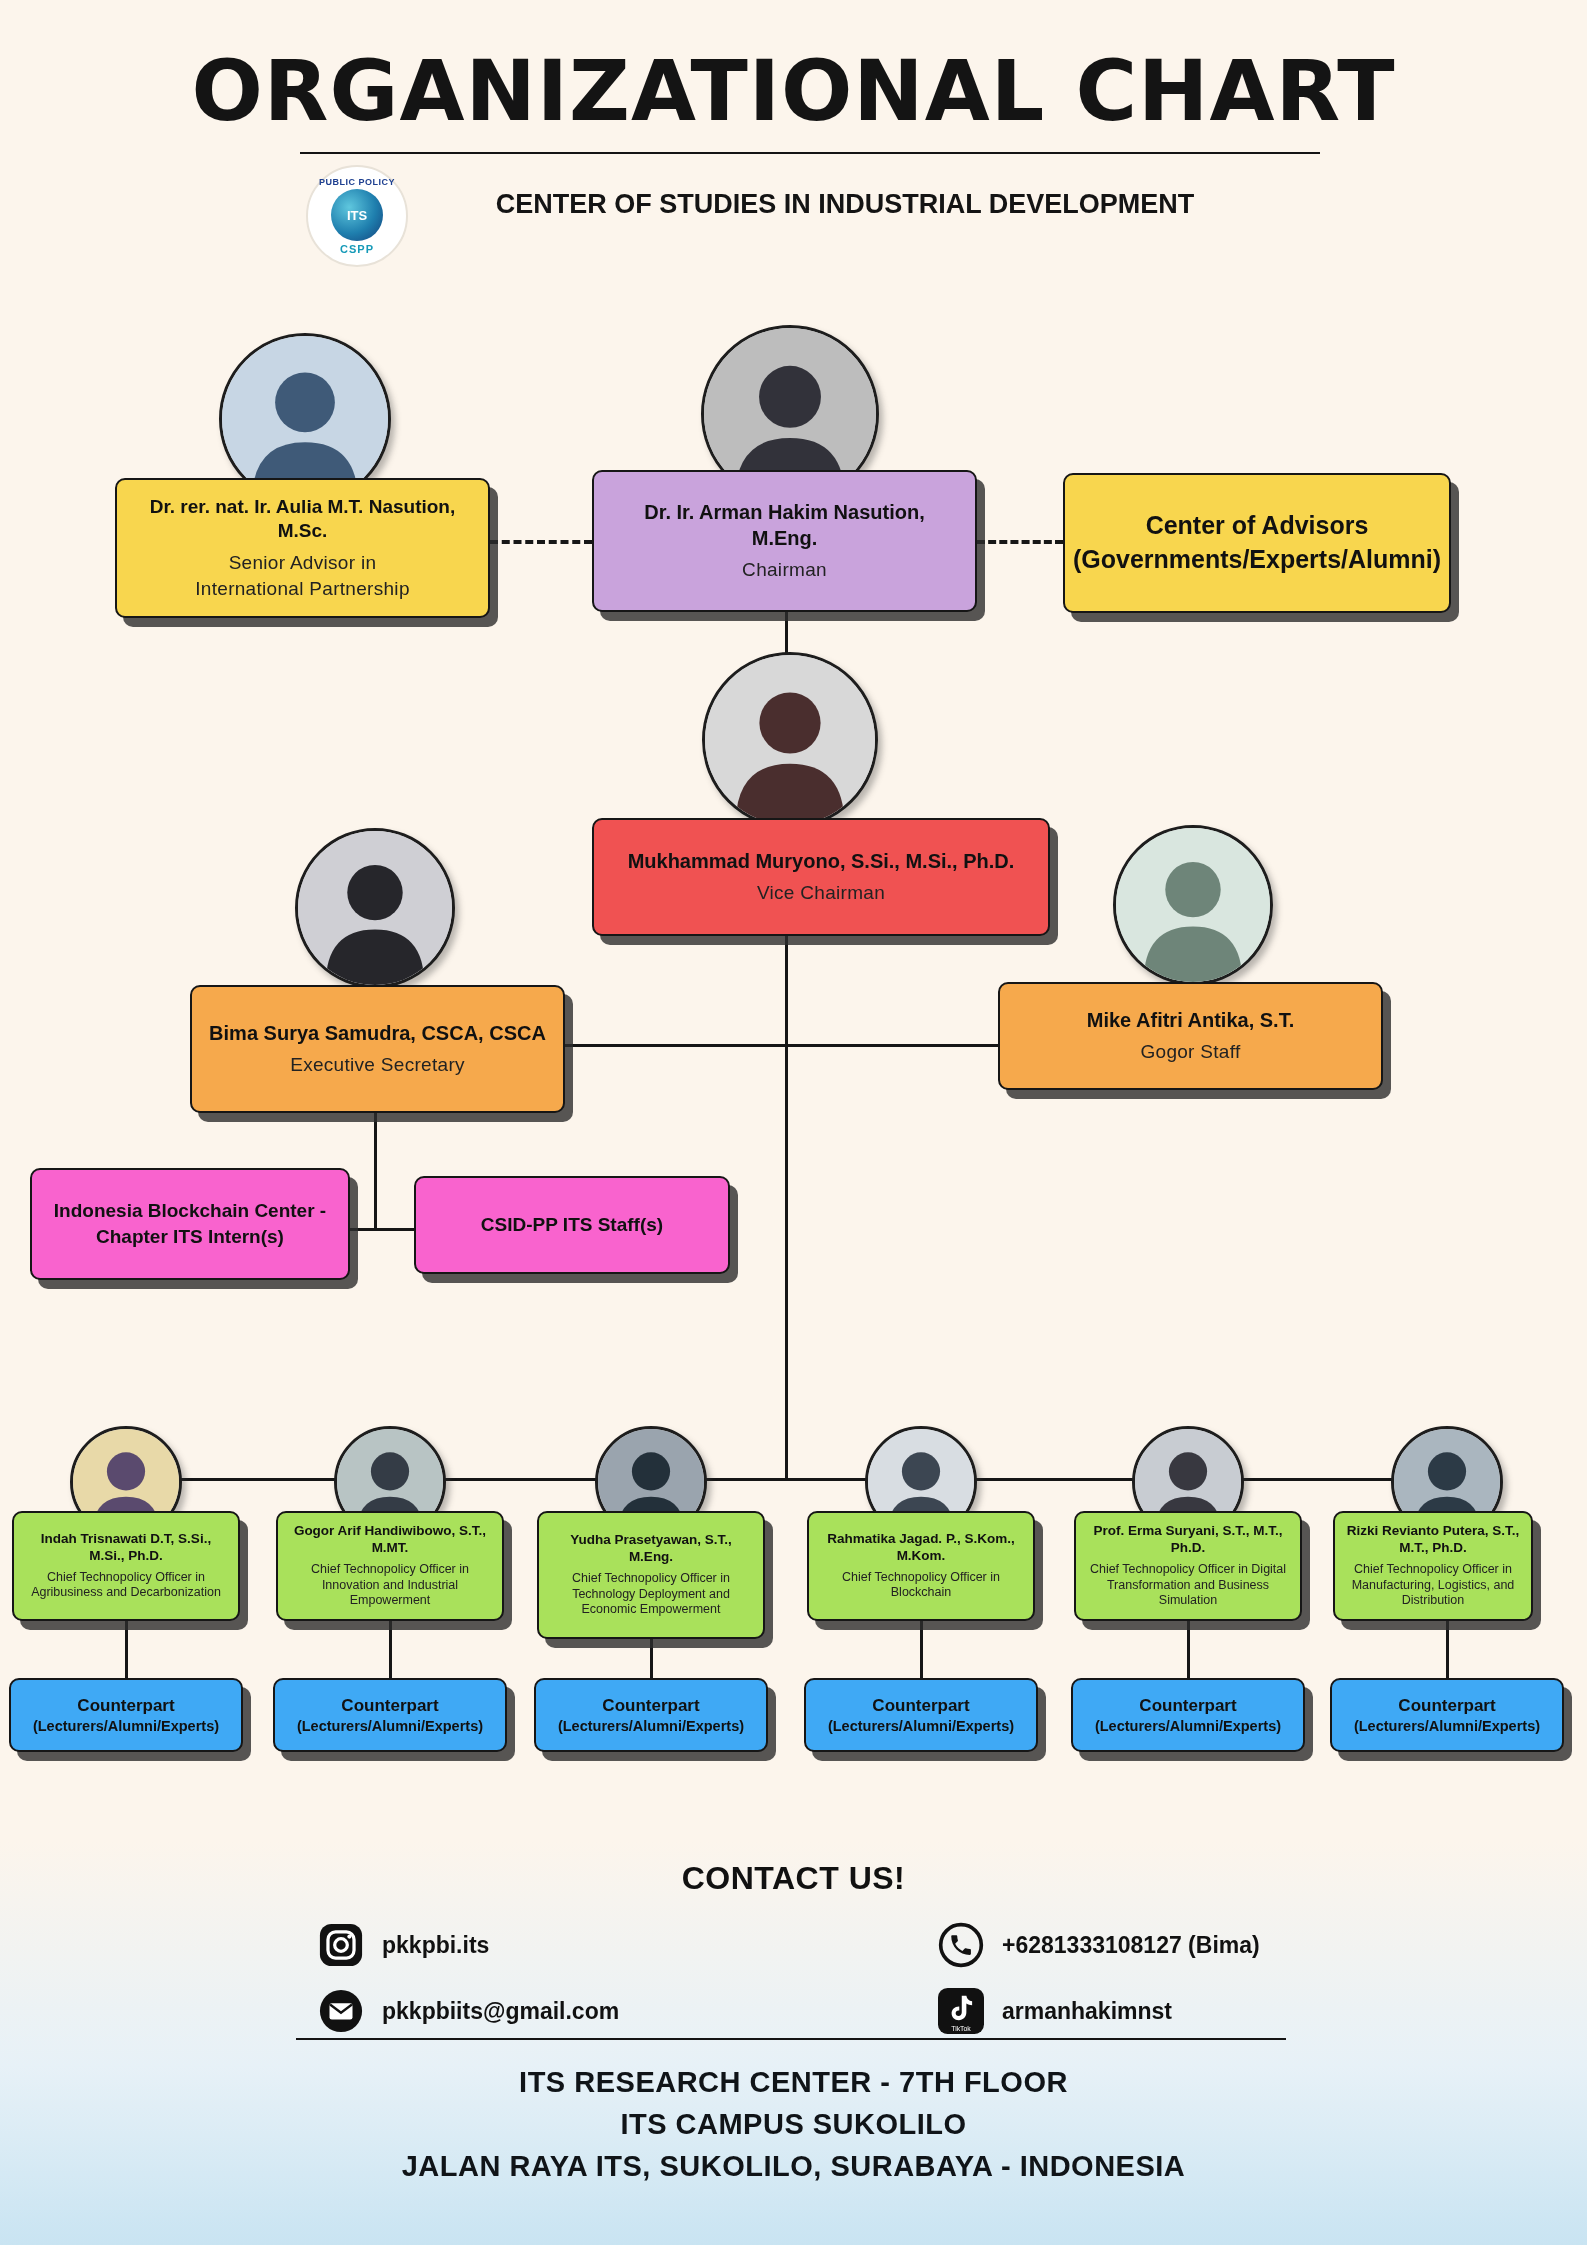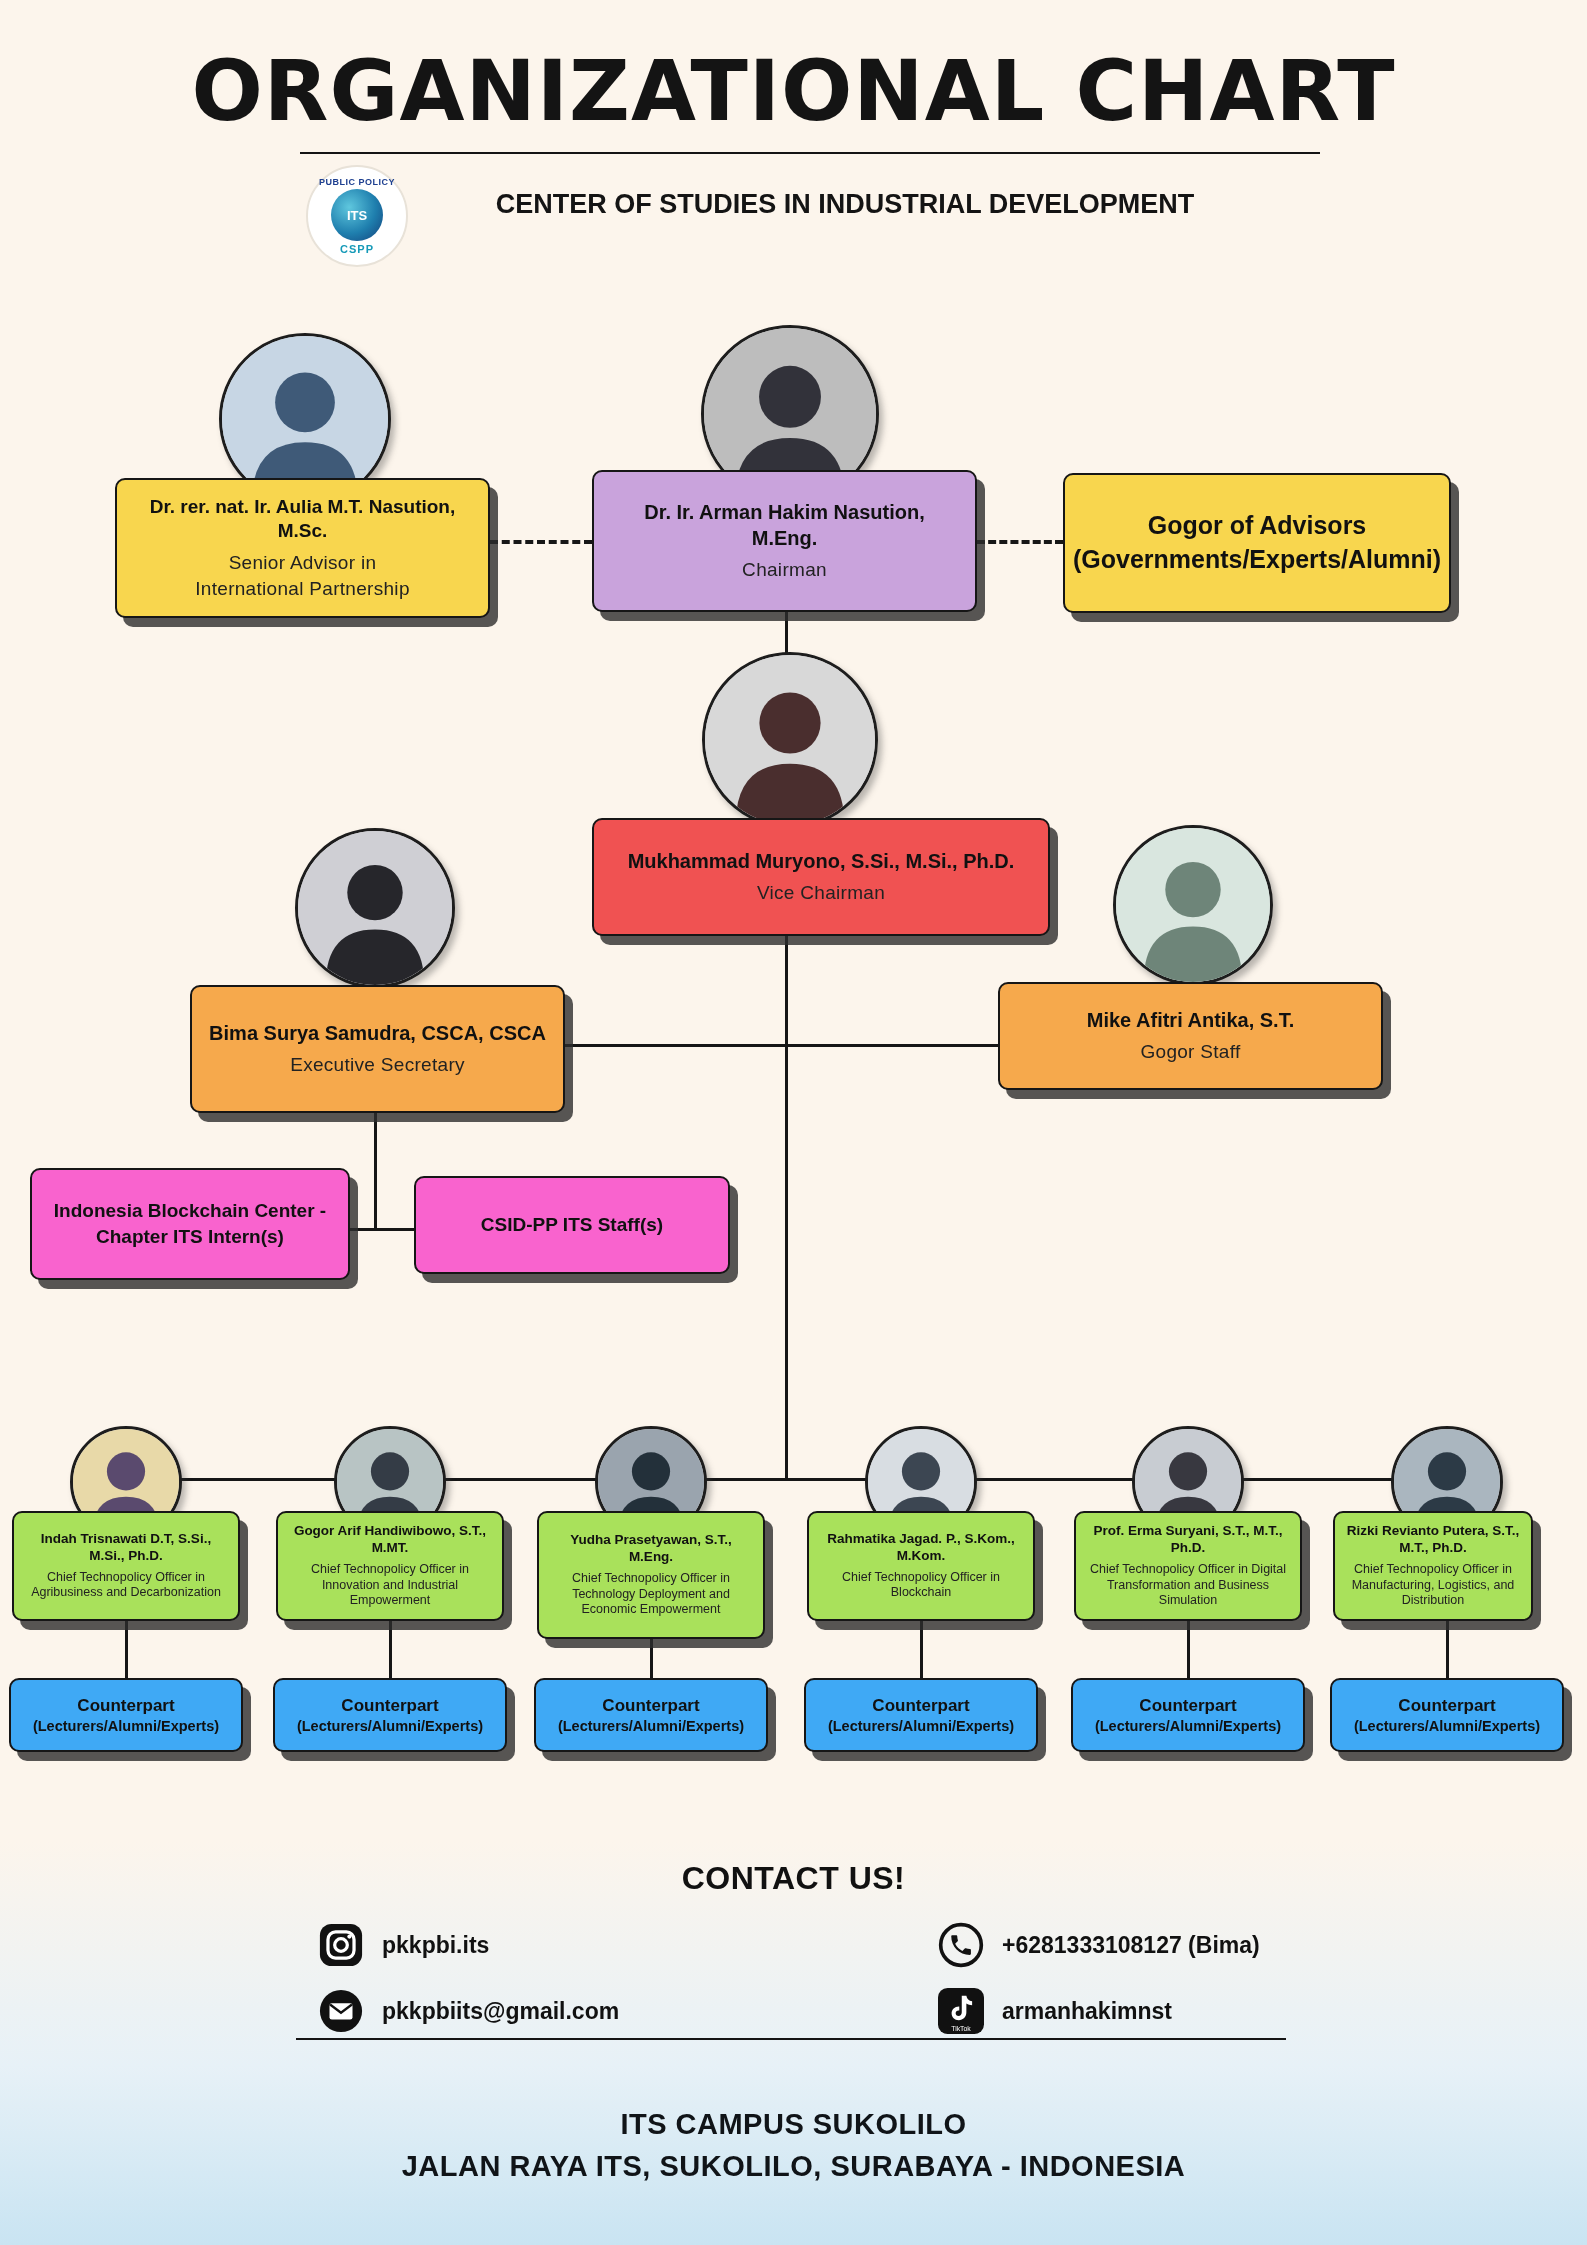--- a/index.html
+++ b/index.html
@@ -158,21 +158,21 @@
         <circle class="fg" cx="50" cy="40" r="18"></circle>
         <path class="fg" d="M18 100 Q18 64 50 64 Q82 64 82 100 Z"></path>
       </svg>
   </div>
   <div class="box bg-purple" style="left:592px; top:470px; width:385px; height:142px;">
     <div class="name">Dr. Ir. Arman Hakim Nasution, M.Eng.</div>
     <div class="role">Chairman</div>
   </div>
 
   <div class="box bg-yellow" style="left:1063px; top:473px; width:388px; height:140px;">
-    <div class="board-text">Gogor of Advisors</div>
+    <div class="board-text">Center of Advisors</div>
     <div class="board-text">(Governments/Experts/Alumni)</div>
   </div>
 
   <div class="photo p-muryono" style="left:702px; top:652px; width:176px; height:176px;">
     <svg viewBox="0 0 100 100" preserveAspectRatio="xMidYMax slice">
         <rect class="bg" width="100" height="100"></rect>
         <circle class="fg" cx="50" cy="40" r="18"></circle>
         <path class="fg" d="M18 100 Q18 64 50 64 Q82 64 82 100 Z"></path>
       </svg>
   </div>
@@ -347,16 +347,17 @@
       <svg viewBox="0 0 24 24">
           <rect width="24" height="24" rx="5" fill="#111"></rect>
           <path d="M14.8 4c.3 1.7 1.3 2.7 3 2.9v2.1c-1.1 0-2.1-.3-3-.9v4.6c0 2.4-1.7 4.1-4 4.1-2.1 0-3.7-1.5-3.7-3.6 0-2.1 1.7-3.7 4-3.6v2.2c-1.1-.2-1.9.5-1.9 1.4 0 .8.6 1.4 1.5 1.4 1 0 1.7-.7 1.7-1.9V4h2.4z" fill="#fff"></path>
           <text x="12" y="22.2" font-size="3.6" fill="#fff" text-anchor="middle" font-family="Liberation Sans, sans-serif">TikTok</text>
         </svg>
     </span>
     <span class="label">armanhakimnst</span>
   </div>
 
   <div class="footer-rule"></div>
+  <div class="footer-line" style="top:2066px;">ITS RESEARCH CENTER - 7TH FLOOR</div>
   <div class="footer-line" style="top:2108px;">ITS CAMPUS SUKOLILO</div>
   <div class="footer-line" style="top:2150px;">JALAN RAYA ITS, SUKOLILO, SURABAYA - INDONESIA</div>
 
 </div>
 
 </body></html>

